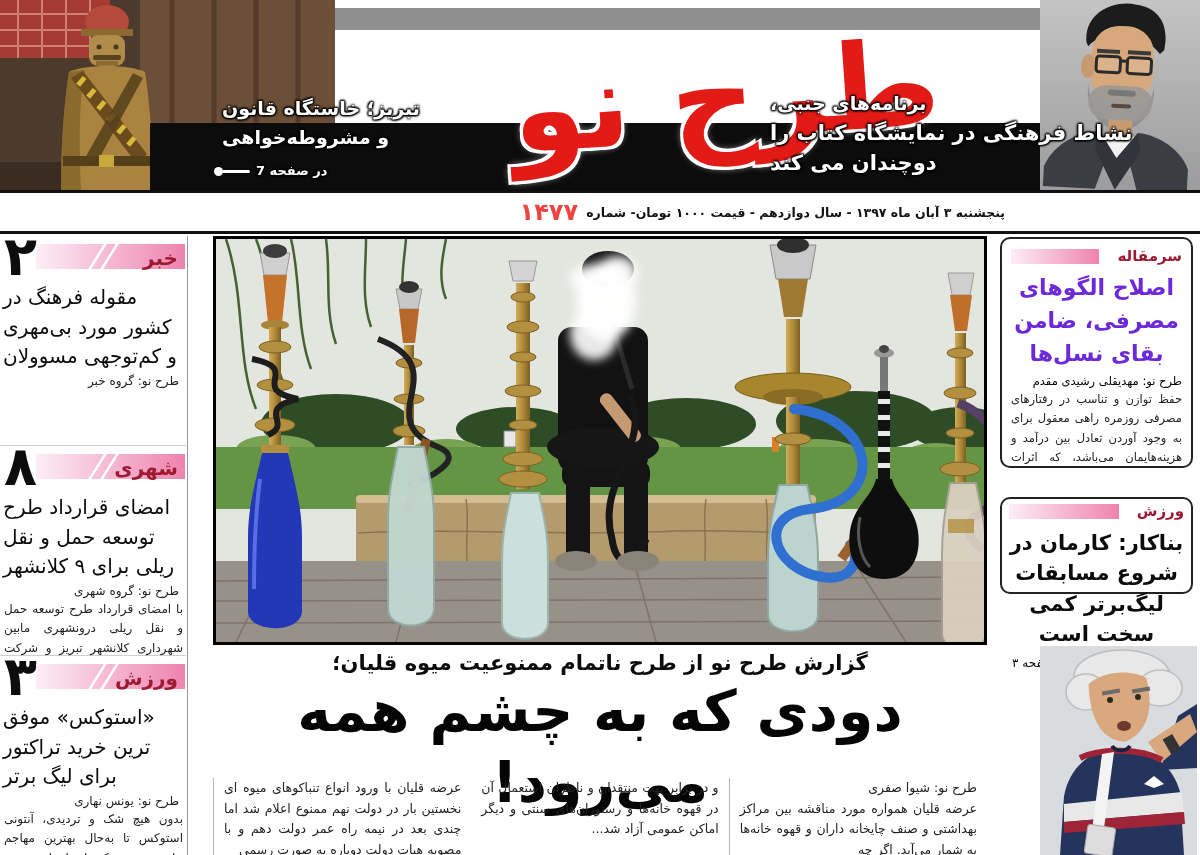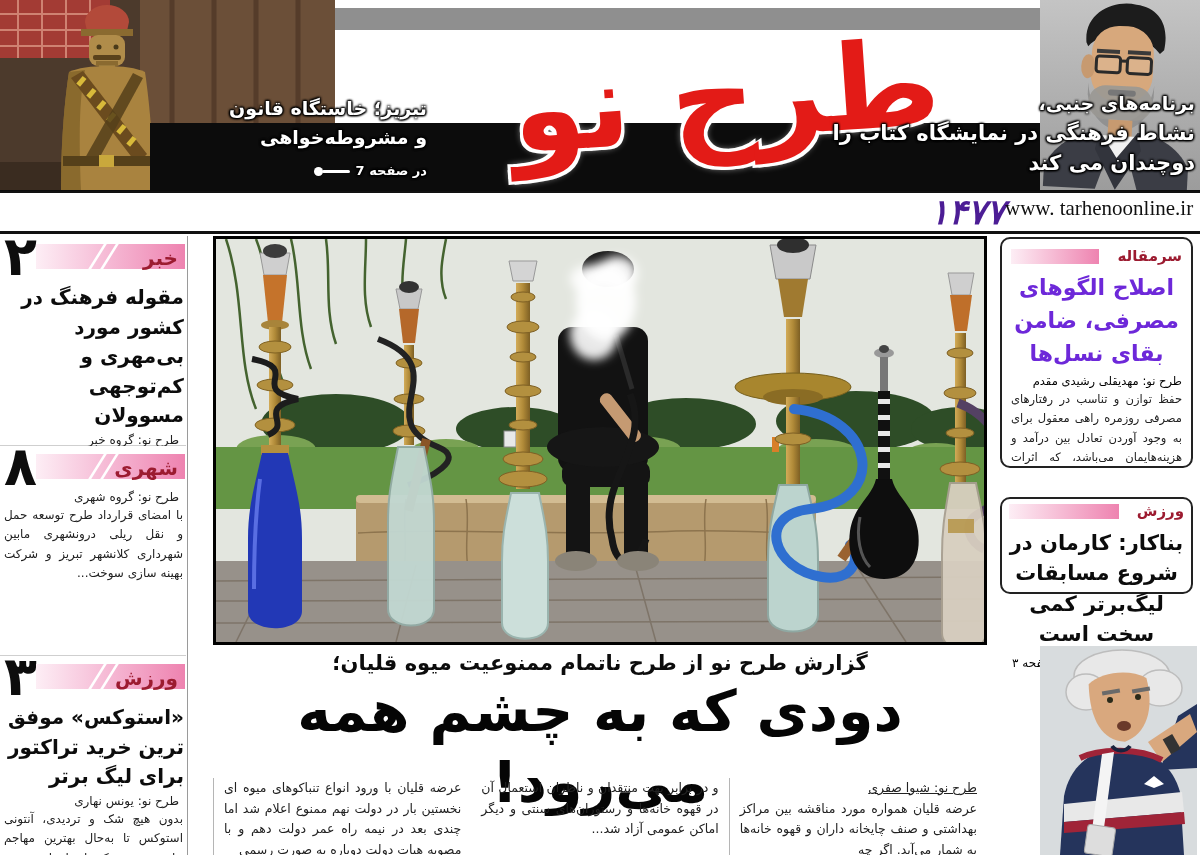--- a/index.html
+++ b/index.html
@@ -4,64 +4,64 @@
 <style>
   html,body{margin:0;padding:0;background:#fff;}
   .page{position:relative;width:1200px;height:855px;background:#fff;overflow:hidden;
         font-family:"DejaVu Sans",sans-serif;direction:rtl;}
   .abs{position:absolute;}
   
   .grey-bar{left:0;top:8px;width:1200px;height:22px;background:#8f8f8f;}
   .black-band{left:0;top:123px;width:1200px;height:68px;background:#0c0c0c;}
   .statue{left:0;top:0;width:335px;height:190px;}
   .statue-band{left:150px;top:123px;width:195px;height:68px;background:#0c0c0c;}
-  .teaser{color:#fff;font-weight:bold;text-align:right;
+  .teaser{color:#fff;font-weight:bold;text-align:left;
           text-shadow:0 0 3px #000,1px 1px 2px #000,-1px -1px 2px #000,1px -1px 2px #000,-1px 1px 2px #000;}
   .teaser-left{left:222px;top:94px;width:205px;font-size:19px;line-height:1.55;z-index:6;}
   .teaser-right{left:770px;top:90px;width:425px;font-size:19px;line-height:1.45;z-index:6;}
   .teaser-right .l2,.teaser-right .l3{font-size:21px;}
   .pref{font-size:13px;font-weight:bold;margin-top:8px;}
   .dashdot{display:inline-block;width:28px;height:3px;background:#fff;border-radius:2px;
            position:relative;vertical-align:middle;margin-right:6px;}
   .dashdot::after{content:'';position:absolute;left:-8px;top:-3px;width:9px;height:9px;
                   background:#fff;border-radius:50%;}
   .logo{left:430px;top:6px;width:590px;height:182px;display:flex;align-items:center;justify-content:center;z-index:5;}
   .logo span{font-size:118px;font-weight:bold;color:#e31b17;transform:rotate(-4deg);
              text-shadow:-3px -3px 0 #fff,3px -3px 0 #fff,-3px 3px 0 #fff,3px 3px 0 #fff,0 0 8px #fff;}
   .portrait{left:1040px;top:0;width:160px;height:190px;z-index:4;}
   .rule1{left:0;top:191px;width:1200px;height:2px;background:#111;}
   .rule2{left:0;top:231px;width:1200px;height:3px;background:#111;}
   .date-row{left:610px;top:194px;width:395px;height:36px;display:flex;align-items:center;gap:8px;}
   .date-line{font-size:12.5px;font-weight:bold;color:#111;white-space:nowrap;}
-  .issue-num{font-size:35px;font-weight:bold;color:#4c1d95;line-height:1;font-style:italic;}
+  .issue-num{font-size:24px;font-weight:bold;color:#ef4444;line-height:1;}
   .website{left:1005px;top:196px;width:192px;font-family:"Liberation Serif","DejaVu Serif",serif;
            font-size:21px;color:#111;direction:ltr;text-align:left;}
   
   .vline{left:187px;top:236px;width:1px;height:619px;background:#9a9a9a;}
   .hline{left:0;width:186px;height:1px;background:#cfcfcf;}
   .sbox{left:2px;width:183px;height:209px;overflow:hidden;}
   .shead{position:relative;height:42px;}
   .snum{position:absolute;left:2px;top:-10px;font-size:54px;font-weight:bold;color:#0d0d0d;line-height:1.1;}
   .sbar{position:absolute;right:0;left:34px;top:7px;height:25px;
         background:linear-gradient(to left,#ee83b0,#f6bdd7 55%,#fdeef5);}
   .sbar .slash{position:absolute;top:0;width:3px;height:100%;background:#fff;transform:skewX(-32deg);}
   .sbar .s1{left:40%;} .sbar .s2{left:48%;}
   .slabel{position:absolute;right:7px;top:2px;font-size:20px;font-weight:bold;color:#9c1b30;font-style:normal;}
-  .sbox h3{margin:4px 1px 2px;font-size:20px;font-weight:bold;color:#0c0c0c;text-align:right;line-height:1.48;}
+  .sbox h3{margin:4px 1px 2px;font-size:20px;font-weight:normal;color:#0c0c0c;text-align:left;line-height:1.48;}
   .sbyline{font-size:12px;color:#222;margin:1px 6px 0;}
   .sbody{margin:2px 2px 0;font-size:12px;line-height:1.62;text-align:justify;color:#222;}
   
   .main-photo{left:213px;top:236px;width:774px;height:409px;border:3px solid #000;box-sizing:border-box;background:#e3e6df;}
   .kicker{left:213px;top:651px;width:774px;text-align:center;font-size:21px;font-weight:bold;color:#0c0c0c;}
   .mhead{left:213px;top:676px;width:774px;text-align:center;font-size:57px;font-weight:bold;color:#050505;line-height:1.25;}
   .mbody{left:213px;top:778px;width:774px;height:77px;display:flex;}
   .mcol{flex:1;padding:0 10px;font-size:12.5px;line-height:1.65;color:#222;}
   .mcol.c1,.mcol.c2{border-left:1px solid #b5b5b5;}
   .mcol p{margin:0;text-align:justify;}
-  .mbyline{margin:0 0 2px;font-size:12.5px;text-decoration:underline;}
+  .mbyline{margin:0 0 2px;font-size:12.5px;}
   .mref{font-size:15px;font-weight:bold;text-align:left;margin-top:10px;}
   
   .ebox{left:1000px;top:237px;width:193px;height:231px;border:2px solid #222;border-radius:10px;
         box-sizing:border-box;padding:6px 9px;overflow:hidden;}
   .ehead{display:flex;align-items:center;gap:18px;margin-top:2px;}
   .elabel{font-size:15px;font-weight:bold;color:#9c1b30;white-space:nowrap;}
   .ebar{flex:1;height:15px;background:linear-gradient(to left,#ee83b0,#fdeef5);}
   .ebox h3{margin:6px 0 4px;font-size:22px;font-weight:bold;text-align:center;line-height:1.5;color:#6d28d9;}
   .ebyline{font-size:11.5px;margin:0;}
   .ebody{margin:2px 0 0;font-size:11.5px;line-height:1.68;text-align:justify;color:#222;}
@@ -174,23 +174,23 @@
   </div>
 
   <div class="abs teaser teaser-right">
     <div class="l1">برنامه‌های جنبی،</div>
     <div class="l2">نشاط فرهنگی در نمایشگاه کتاب را</div>
     <div class="l3">دوچندان می کند</div>
   </div>
 
   <div class="abs rule1"></div>
   <div class="abs date-row">
+    <span class="date-line">پنجشنبه ۳ آبان ماه ۱۳۹۷ - سال دوازدهم - قیمت ۱۰۰۰ تومان- شماره</span>
     <span class="issue-num">۱۴۷۷</span>
   </div>
-  <div class="abs website">www. tarhenoonline.ir</div>
   <div class="abs rule2"></div>
 
   <div class="abs vline"></div>
   <div class="abs hline" style="top:445px"></div>
   <div class="abs hline" style="top:655px"></div>
 
   <div class="abs sbox" style="top:237px">
     <div class="shead">
       <span class="snum">۲</span>
       <span class="sbar">
@@ -206,20 +206,21 @@
 
   <div class="abs sbox" style="top:447px">
     <div class="shead">
       <span class="snum">۸</span>
       <span class="sbar">
           <i class="slash s1"></i>
           <i class="slash s2"></i>
           <b class="slabel">شهری</b>
         </span>
     </div>
+    <h3>امضای قرارداد طرح توسعه حمل و نقل ریلی برای ۹ کلانشهر</h3>
     <div class="sbyline">طرح نو: گروه شهری</div>
     <p class="sbody">با امضای قرارداد طرح توسعه حمل و نقل ریلی درونشهری مابین شهرداری کلانشهر تبریز و شرکت بهینه سازی سوخت...</p>
   </div>
 
   <div class="abs sbox" style="top:657px;height:198px">
     <div class="shead">
       <span class="snum">۳</span>
       <span class="sbar">
           <i class="slash s1"></i>
           <i class="slash s2"></i>

